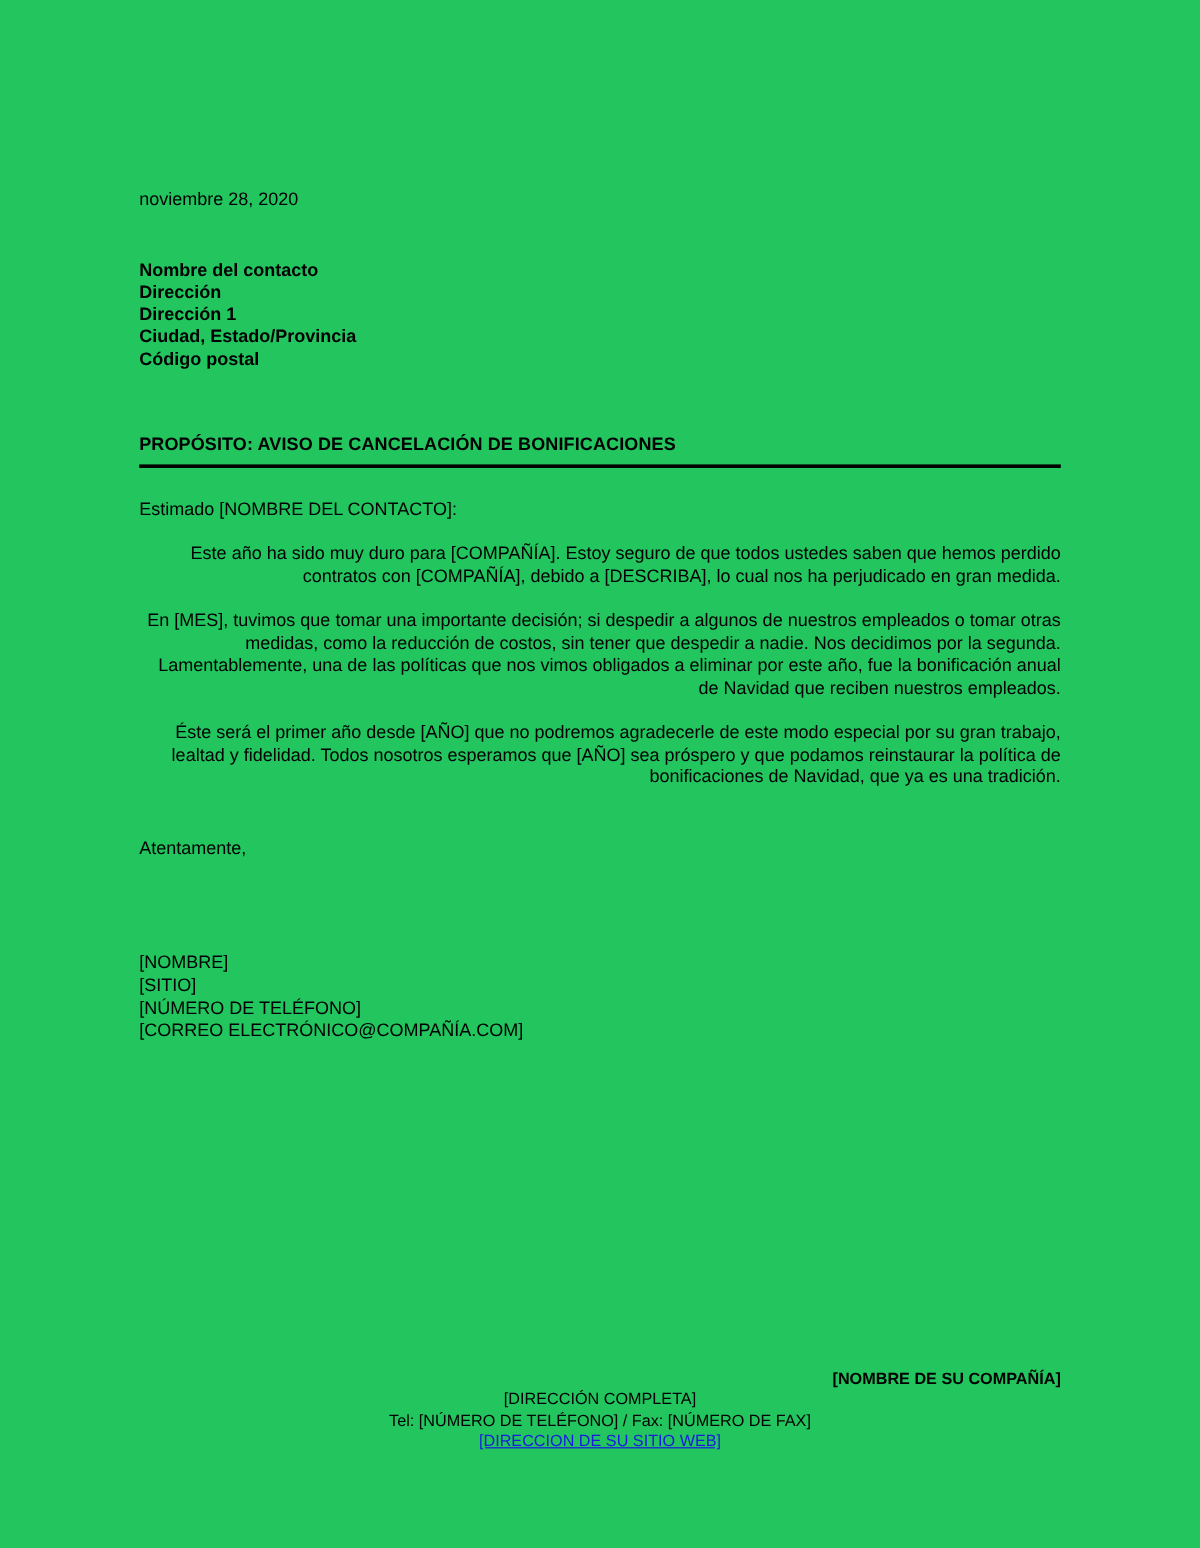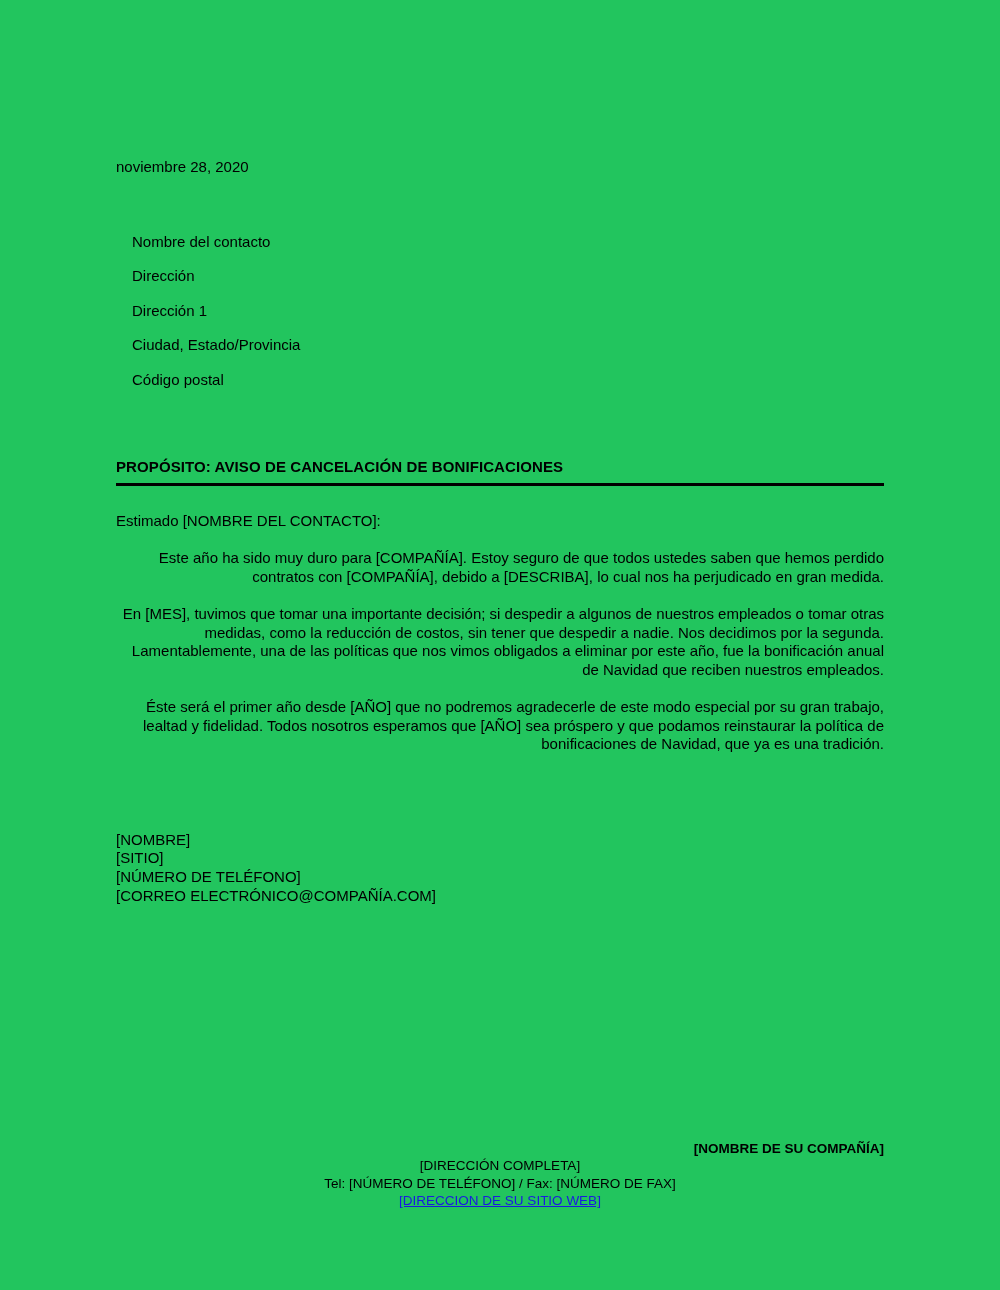--- a/index.html
+++ b/index.html
@@ -37,22 +37,23 @@
     margin: 0;
   }
   .address-block {
     margin: 0;
     padding: 0;
     list-style: none;
     font-size: 15px;
     line-height: 18.6px;
   }
   .address-block li {
-    margin: 16px;
+    margin: 0;
     padding: 0;
+    font-weight: bold;
   }
   .spacer-date-address { height: 40px; }
   .spacer-address-subject { height: 52px; }
   .spacer-subject-body { height: 26px; }
 
   .subject-line {
     margin: 0;
     font-size: 15px;
     line-height: 18.6px;
     font-weight: bold;
@@ -147,20 +148,21 @@
     <div class="spacer-subject-body"></div>
 
     <p class="salutation">Estimado [NOMBRE DEL CONTACTO]:</p>
 
     <p class="body-paragraph">Este año ha sido muy duro para [COMPAÑÍA]. Estoy seguro de que todos ustedes saben que hemos perdido contratos con [COMPAÑÍA], debido a [DESCRIBA], lo cual nos ha perjudicado en gran medida.</p>
 
     <p class="body-paragraph">En [MES], tuvimos que tomar una importante decisión; si despedir a algunos de nuestros empleados o tomar otras medidas, como la reducción de costos, sin tener que despedir a nadie. Nos decidimos por la segunda. Lamentablemente, una de las políticas que nos vimos obligados a eliminar por este año, fue la bonificación anual de Navidad que reciben nuestros empleados.</p>
 
     <p class="body-paragraph">Éste será el primer año desde [AÑO] que no podremos agradecerle de este modo especial por su gran trabajo, lealtad y fidelidad. Todos nosotros esperamos que [AÑO] sea próspero y que podamos reinstaurar la política de bonificaciones de Navidad, que ya es una tradición.</p>
 
+    <p class="closing">Atentamente,</p>
 
     <ul class="signature-block">
       <li>[NOMBRE]</li>
       <li>[SITIO]</li>
       <li>[NÚMERO DE TELÉFONO]</li>
       <li>[CORREO ELECTRÓNICO@COMPAÑÍA.COM]</li>
     </ul>
 
   </div>
 

